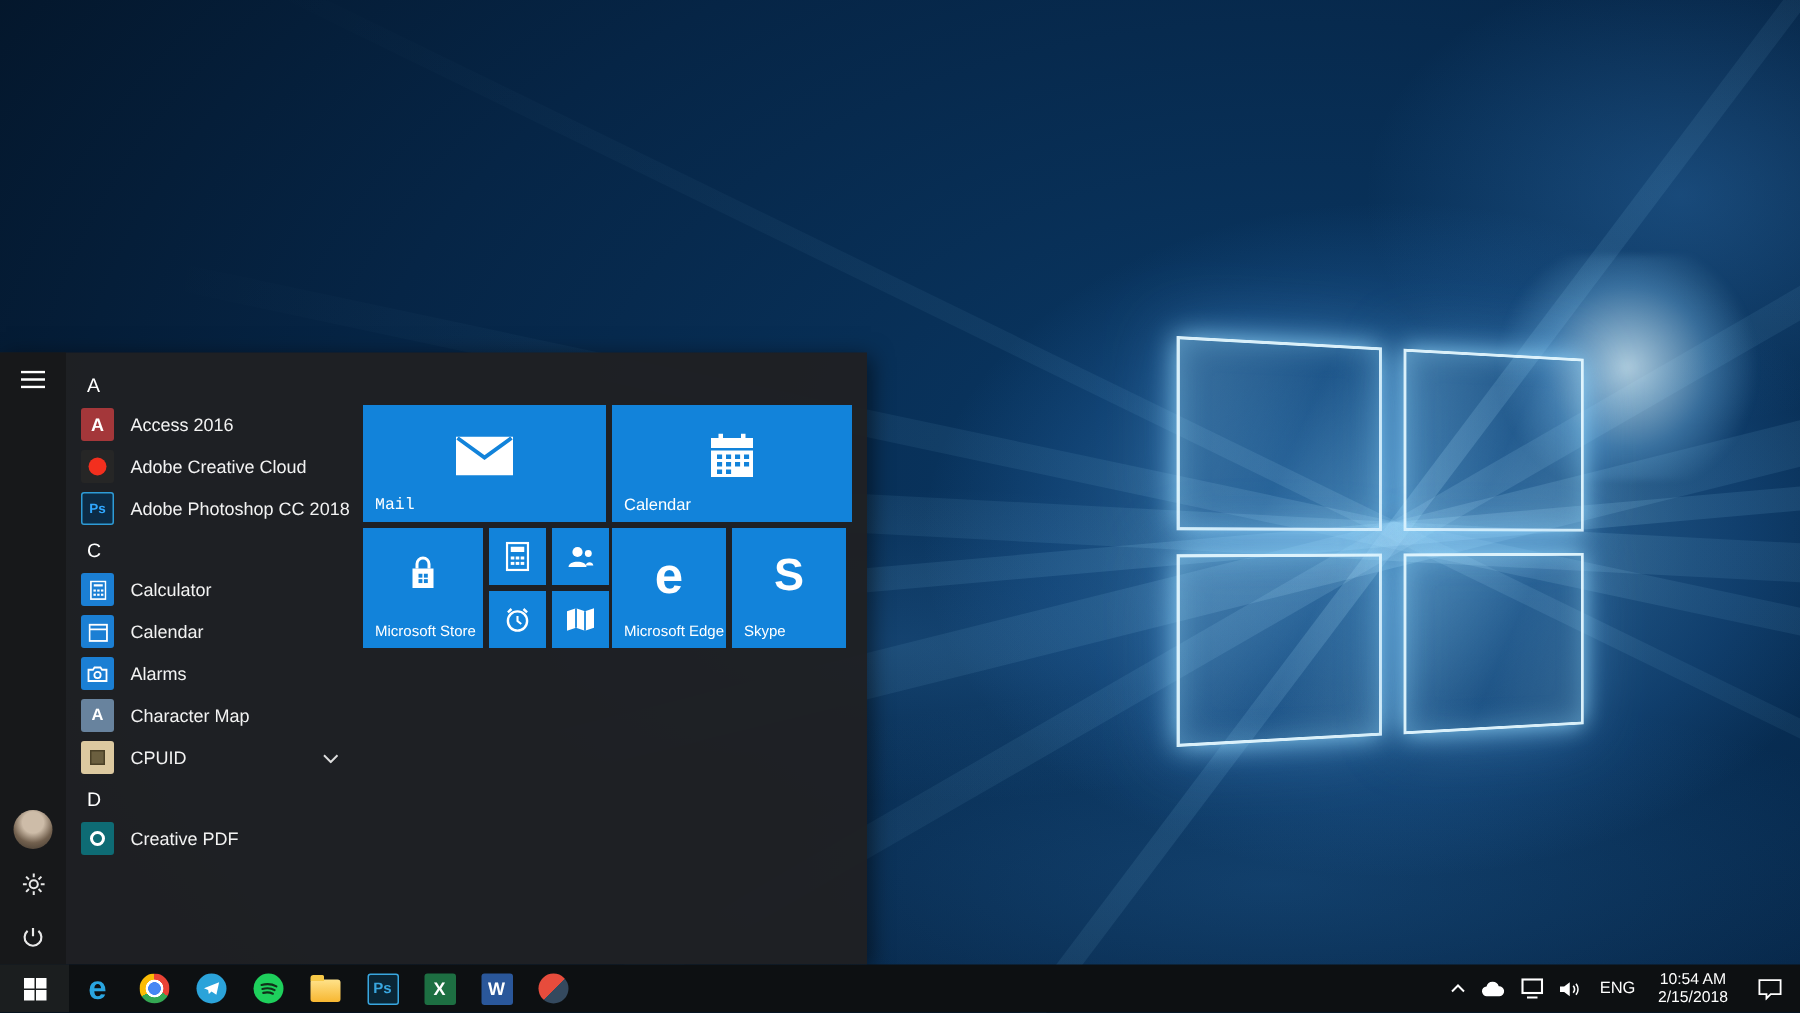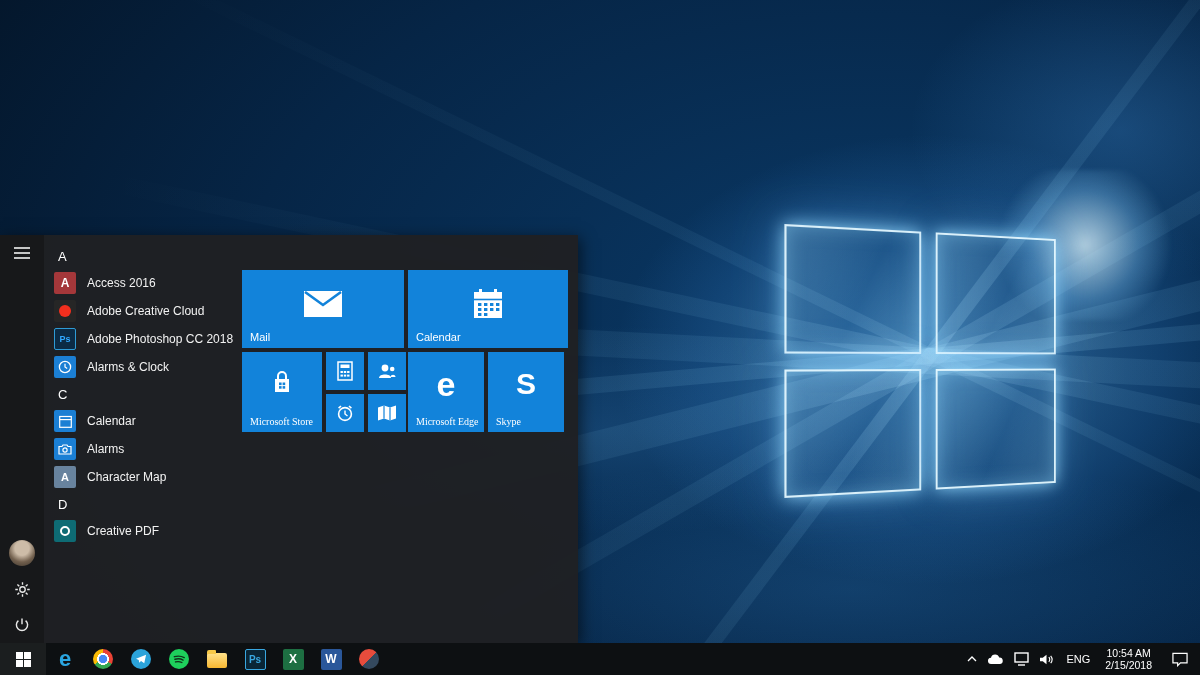--- a/index.html
+++ b/index.html
@@ -98,26 +98,26 @@
   .expand-chevron { margin-left:auto; margin-right:16px; display:flex; }
 
   
   .tiles { position:absolute; left:242px; top:35px; width:330px; height:165px; }
   .tile {
     position:absolute; background:#1283da; color:#fff; cursor:default;
   }
   .tile-label {
     position:absolute; left:8px; bottom:5px; font-size:11px; color:#fff; white-space:nowrap;
   }
-  .tile-label.sm { font-size:10px;font-family:Liberation Serif, serif; }
+  .tile-label.sm { font-size:10px; }
   .tile-icon {
     position:absolute; left:50%; top:44%; transform:translate(-50%,-50%);
     display:flex; align-items:center; justify-content:center;
   }
-  .tile-mail     { left:0;     top:0;    width:162px; height:78px; }
+  .tile-mail     { left:0;     top:0;    width:162px; height:78px;font-family:Liberation Mono, monospace; }
   .tile-calendar { left:166px; top:0;    width:160px; height:78px; }
   .tile-store    { left:0;     top:82px; width:80px;  height:80px; }
   .tile-edge     { left:166px; top:82px; width:76px;  height:80px; }
   .tile-skype    { left:246px; top:82px; width:76px;  height:80px; }
   .tile-s1 { left:84px;  top:82px;  width:38px; height:38px; }
   .tile-s2 { left:126px; top:82px;  width:38px; height:38px; }
   .tile-s3 { left:84px;  top:124px; width:38px; height:38px; }
   .tile-s4 { left:126px; top:124px; width:38px; height:38px; }
   .glyph-e { font-size:34px; font-weight:bold; line-height:1; }
   .glyph-s { font-size:30px; font-weight:bold; line-height:1; }
@@ -253,32 +253,40 @@
       <div class="app-row">
         <span class="li-icon ic-cc">
             <span class="cc-dot"></span>
           </span>
         <span>Adobe Creative Cloud</span>
       </div>
       <div class="app-row">
         <span class="li-icon ic-ps">Ps</span>
         <span>Adobe Photoshop CC 2018</span>
       </div>
+
+      <div class="section-header">C</div>
+
       <div class="app-row">
         <span class="li-icon ic-blue">
-          <svg width="14" height="14">
-              <circle cx="7" cy="7" r="5.6" fill="none" stroke="#fff" stroke-width="1.3"></circle>
-              <path d="M7 3.8V7l2.2 1.6" stroke="#fff" stroke-width="1.2" fill="none"></path>
-            </svg>
-        </span>
-        <span>Alarms &amp; Clock</span>
-      </div>
-
-      <div class="section-header">C</div>
-
+          <svg width="11" height="13">
+              <rect x="0.6" y="0.6" width="9.8" height="11.8" fill="none" stroke="#fff" stroke-width="1.1"></rect>
+              <path d="M2.5 3.2h6" stroke="#fff" stroke-width="1.5"></path>
+              <g fill="#fff">
+                <rect x="2.3" y="6" width="1.6" height="1.4"></rect>
+                <rect x="4.8" y="6" width="1.6" height="1.4"></rect>
+                <rect x="7.3" y="6" width="1.6" height="1.4"></rect>
+                <rect x="2.3" y="8.8" width="1.6" height="1.4"></rect>
+                <rect x="4.8" y="8.8" width="1.6" height="1.4"></rect>
+                <rect x="7.3" y="8.8" width="1.6" height="1.4"></rect>
+              </g>
+            </svg>
+        </span>
+        <span>Calculator</span>
+      </div>
       <div class="app-row">
         <span class="li-icon ic-blue">
           <svg width="13" height="13">
               <rect x="0.7" y="1.5" width="11.6" height="10.8" fill="none" stroke="#fff" stroke-width="1.2"></rect>
               <path d="M0.7 4.6h11.6" stroke="#fff" stroke-width="1.2"></path>
             </svg>
         </span>
         <span>Calendar</span>
       </div>
       <div class="app-row">
@@ -286,20 +294,31 @@
           <svg width="14" height="11" viewBox="0 0 14 11">
               <path d="M1 2.5h3l1-1.5h4l1 1.5h3v7.5H1z" fill="none" stroke="#fff" stroke-width="1.2"></path>
               <circle cx="7" cy="6" r="2.1" fill="none" stroke="#fff" stroke-width="1.2"></circle>
             </svg>
         </span>
         <span>Alarms</span>
       </div>
       <div class="app-row">
         <span class="li-icon ic-charmap">A</span>
         <span>Character Map</span>
+      </div>
+      <div class="app-row">
+        <span class="li-icon ic-cpuid">
+            <span class="cpu-chip"></span>
+          </span>
+        <span>CPUID</span>
+        <span class="expand-chevron">
+          <svg width="11" height="7">
+              <path d="M1 1.5l4.5 4.5L10 1.5" fill="none" stroke="#ddd" stroke-width="1.3"></path>
+            </svg>
+        </span>
       </div>
 
       <div class="section-header">D</div>
 
       <div class="app-row">
         <span class="li-icon ic-drawboard">
             <span class="db-ring"></span>
           </span>
         <span>Creative PDF</span>
       </div>

